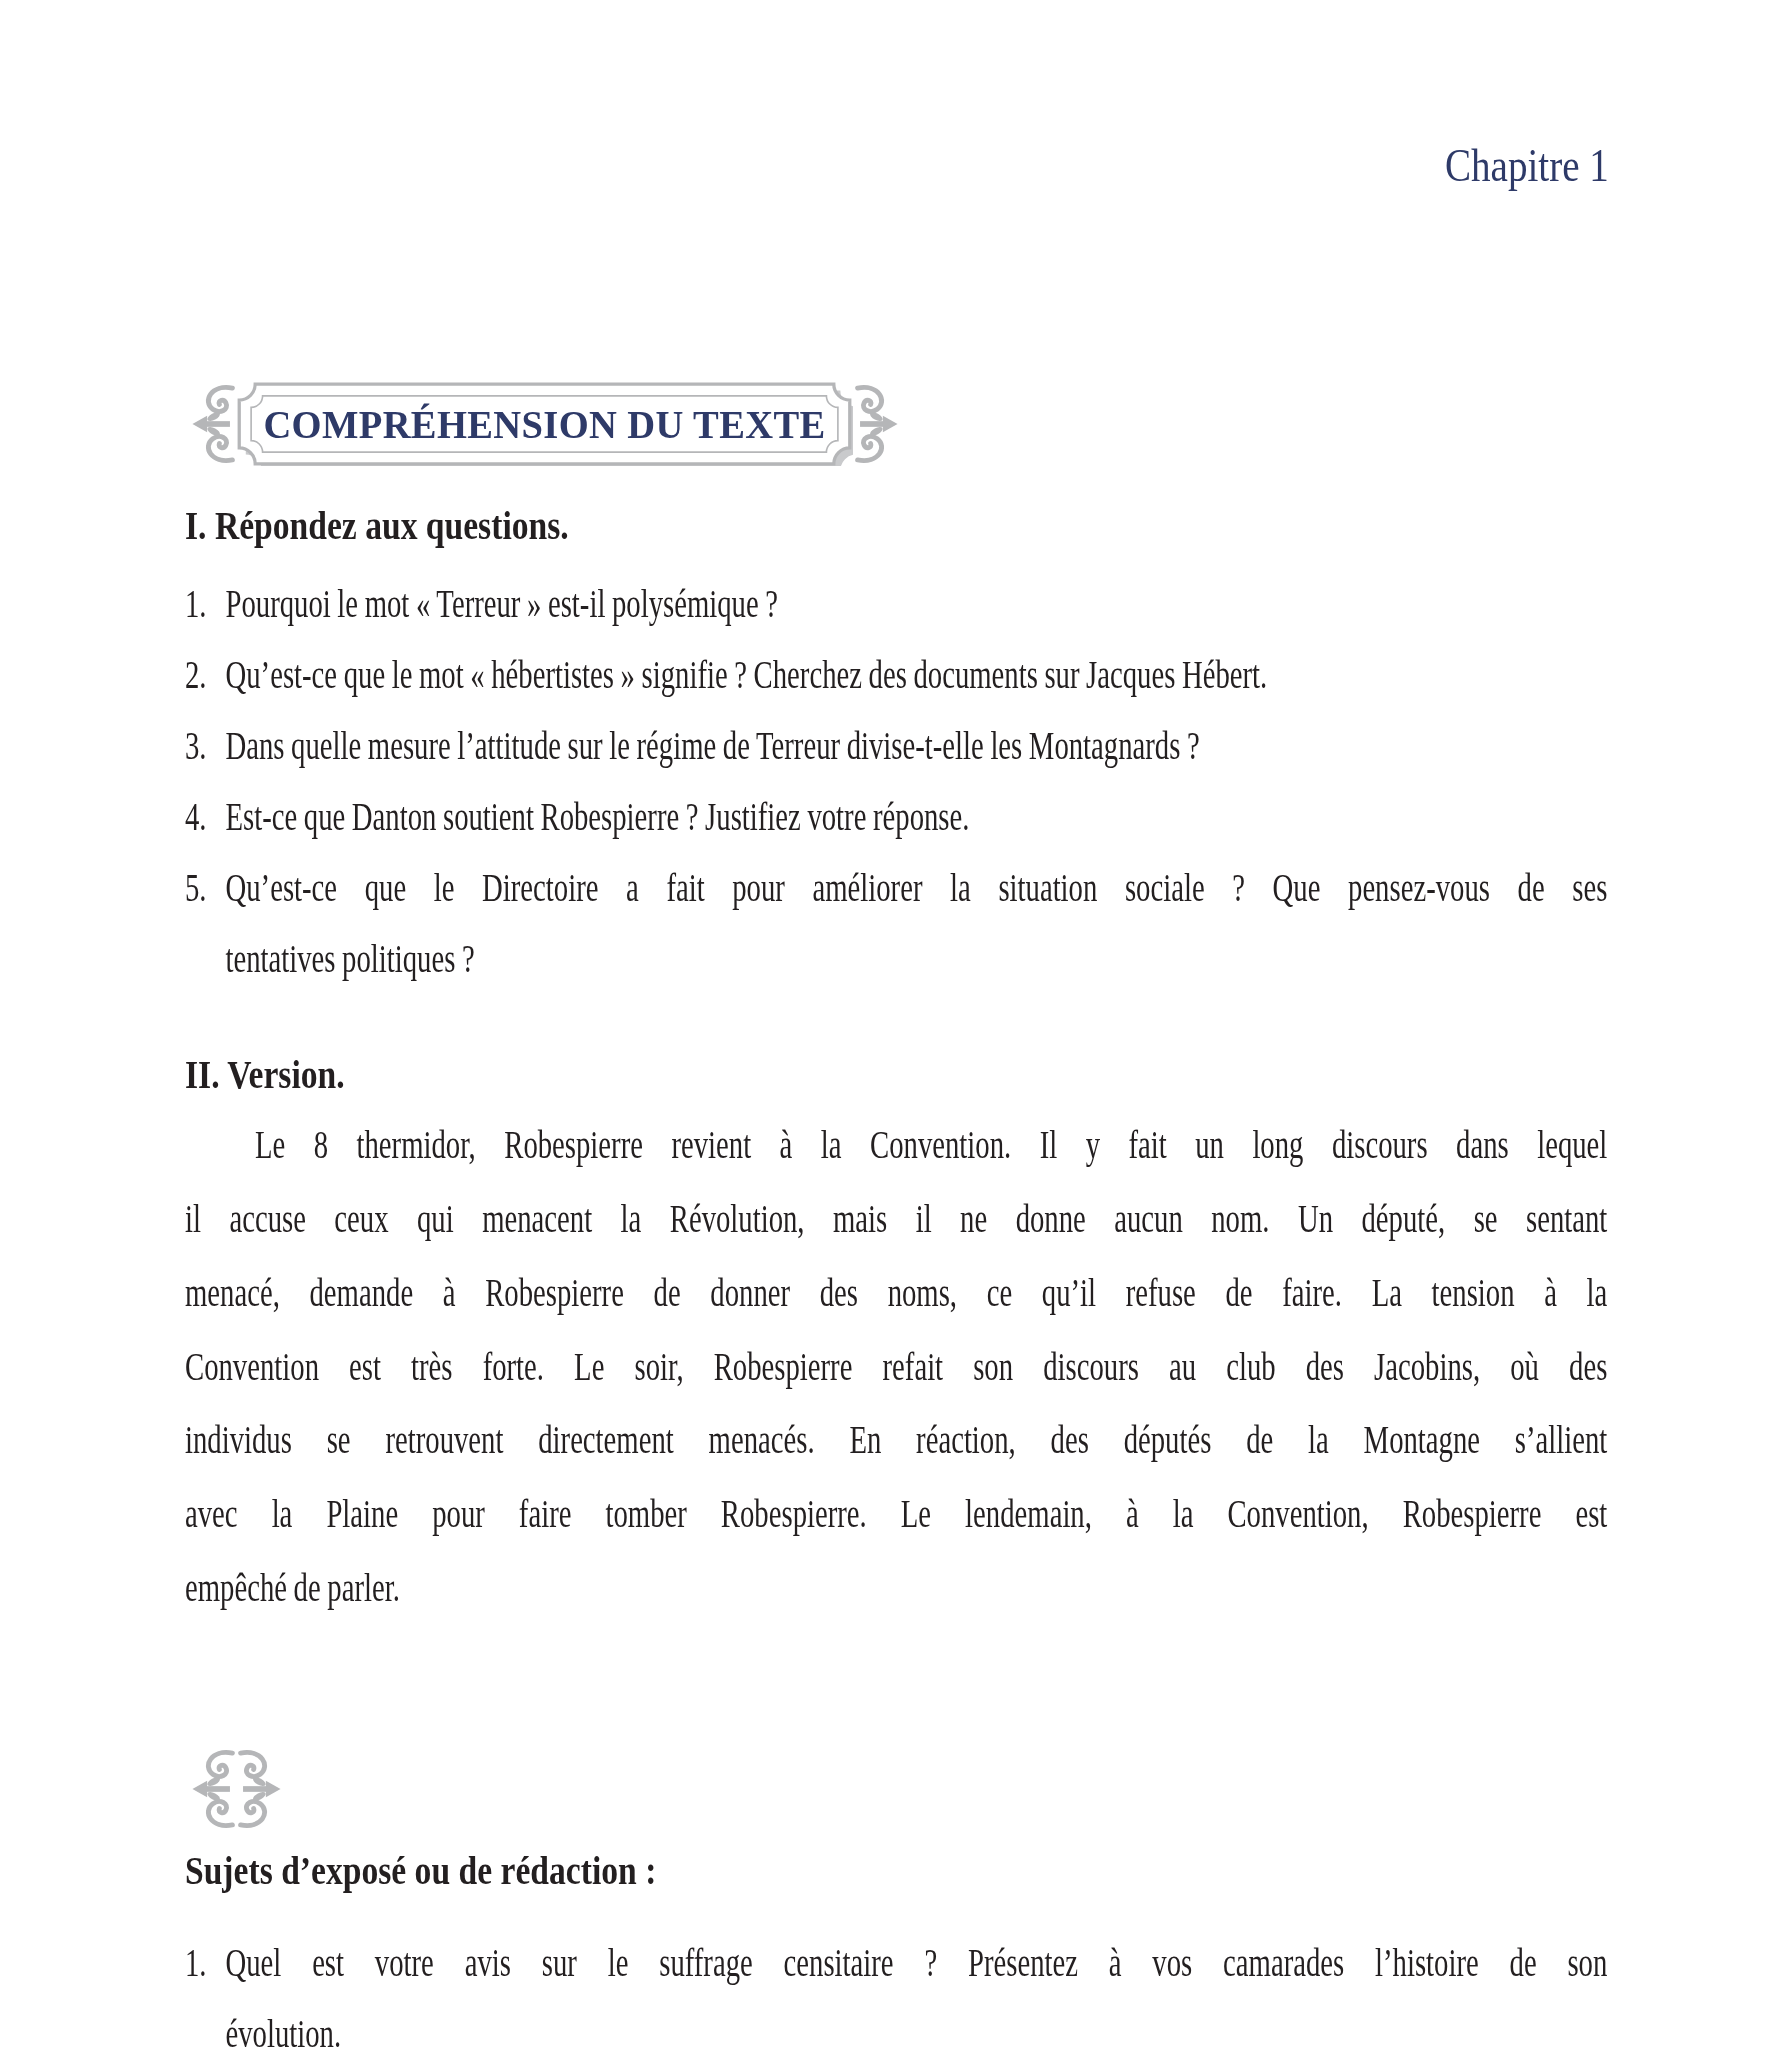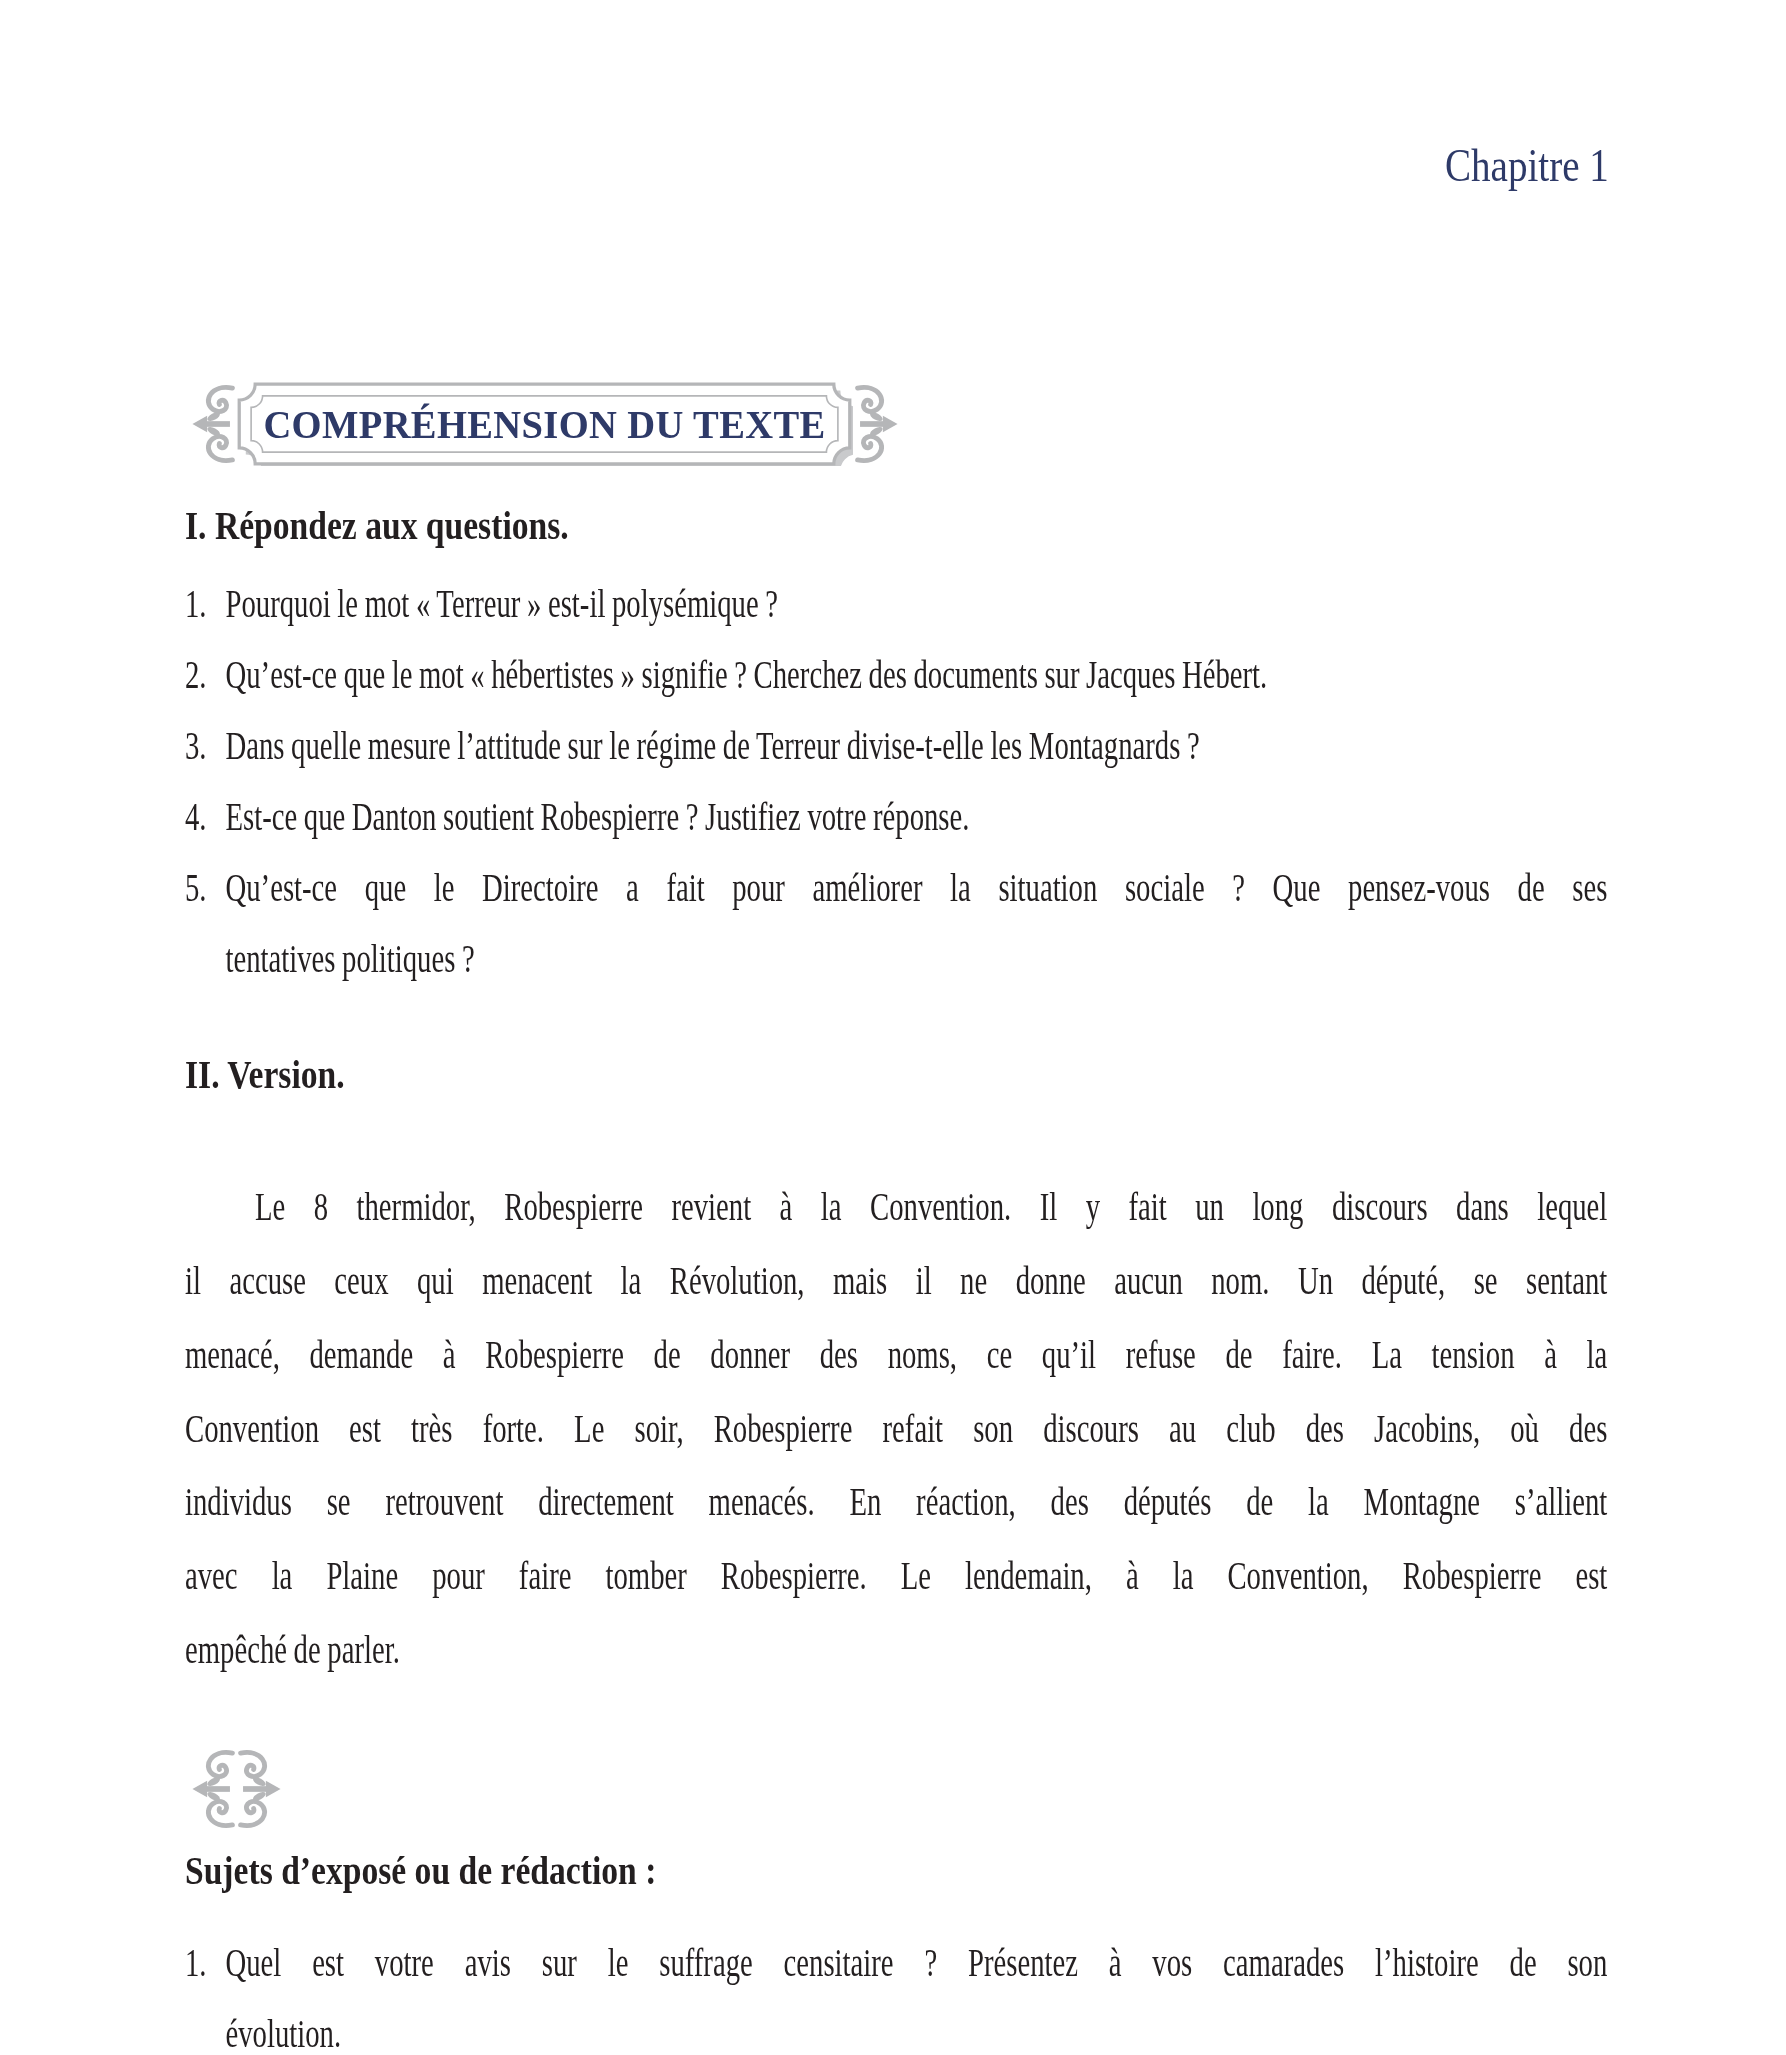--- a/index.html
+++ b/index.html
@@ -76,21 +76,21 @@
     width: 1423px;
   }
   .scalewrap {
     width: 1932px;
     transform: scaleX(0.7362);
     transform-origin: top left;
     font-size: 39px;
     word-spacing: -0.8px;
   }
   #q-block        { top: 569px; font-family: Liberation Serif, serif; }
-  #version-para   { top: 1170px; font-family: Liberation Serif, serif; }
+  #version-para   { top: 1108px; font-family: Liberation Serif, serif; }
   #ext-block      { top: 1928px; }
 
   ol.qlist { list-style: none; margin: 0; padding: 0; line-height: 1.819; }
   .qline { padding-left: 55px; text-indent: -55px; text-align: left; }
   .qline.just { text-align: justify; text-align-last: justify; }
   .qline.cont { text-indent: 0; text-align: left; }
   .qnum { display: inline-block; width: 55px; text-indent: 0; }
 
   .para { line-height: 1.894; }
   .pline { text-align: justify; text-align-last: justify; }

